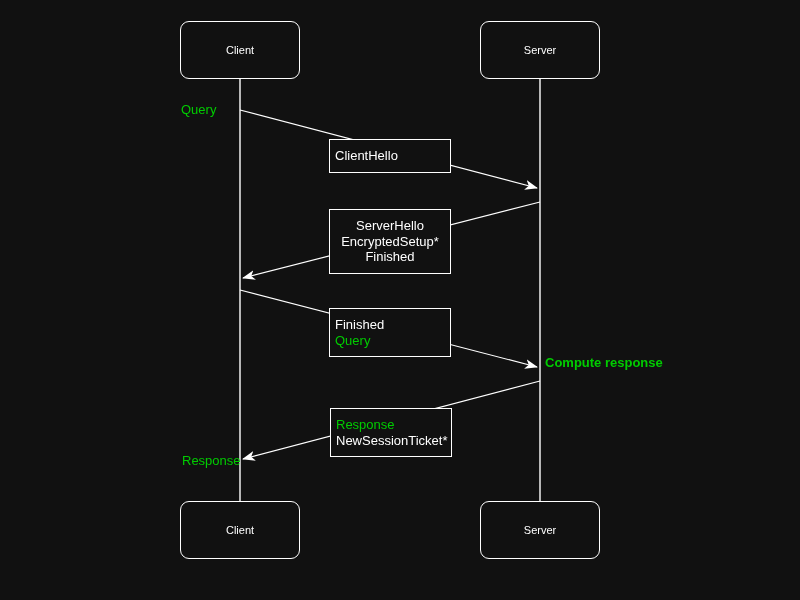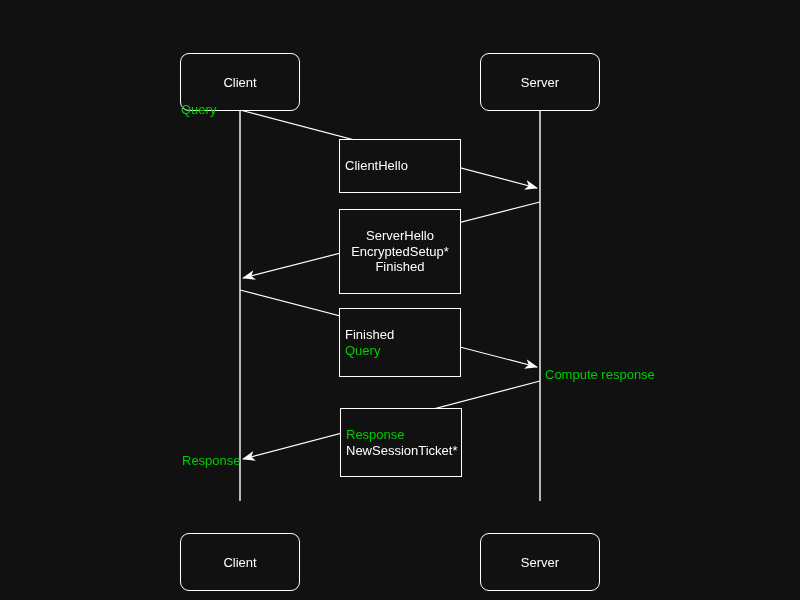--- a/index.html
+++ b/index.html
@@ -34,54 +34,52 @@
   .actor {
     position: absolute;
     width: 120px;
     height: 58px;
     border: 1.3px solid var(--line);
     border-radius: 9px;
     background: var(--background);
     display: flex;
     align-items: center;
     justify-content: center;
-    font-size: 13px;
-    margin-top: 32px;
+    font-size: 11px;
   }
   .actor.client-top  { left: 180px; top: 21px; }
   .actor.server-top  { left: 480px; top: 21px; }
   .actor.client-bottom { left: 180px; top: 501px; }
   .actor.server-bottom { left: 480px; top: 501px; }
 
   .msgbox {
     position: absolute;
     width: 122px;
     border: 1.2px solid var(--line);
     background: var(--background);
-    padding: 18px 5px;
+    padding: 8px 5px;
     font-size: 13px;
     line-height: 15.5px;
     white-space: nowrap;
-    margin-left: 10px;
   }
   .msgbox .green { color: var(--accent-green); }
   .msg-client-hello   { left: 329px; top: 139px; }
   .msg-server-hello   { left: 329px; top: 209px; text-align: center; }
   .msg-finished-query { left: 329px; top: 308px; }
   .msg-response-ticket{ left: 330px; top: 408px; }
 
   .annotation {
     position: absolute;
     color: var(--accent-green);
     font-size: 13px;
     line-height: 14px;
     white-space: nowrap;
   }
   .ann-query    { left: 181px; top: 103px; }
-  .ann-compute  { left: 545px; top: 368px; }
+  .ann-compute  { left: 545px; top: 356px; font-weight: bold; }
   .ann-response { left: 182px; top: 454px; }
 </style>
 </head>
 <body>
 
 <div class="stage">
 
   <svg class="wires" viewBox="0 0 800 600">
     <defs>
       <marker id="arrowhead" markerUnits="userSpaceOnUse" markerWidth="14" markerHeight="10" refX="12" refY="5" orient="auto">

